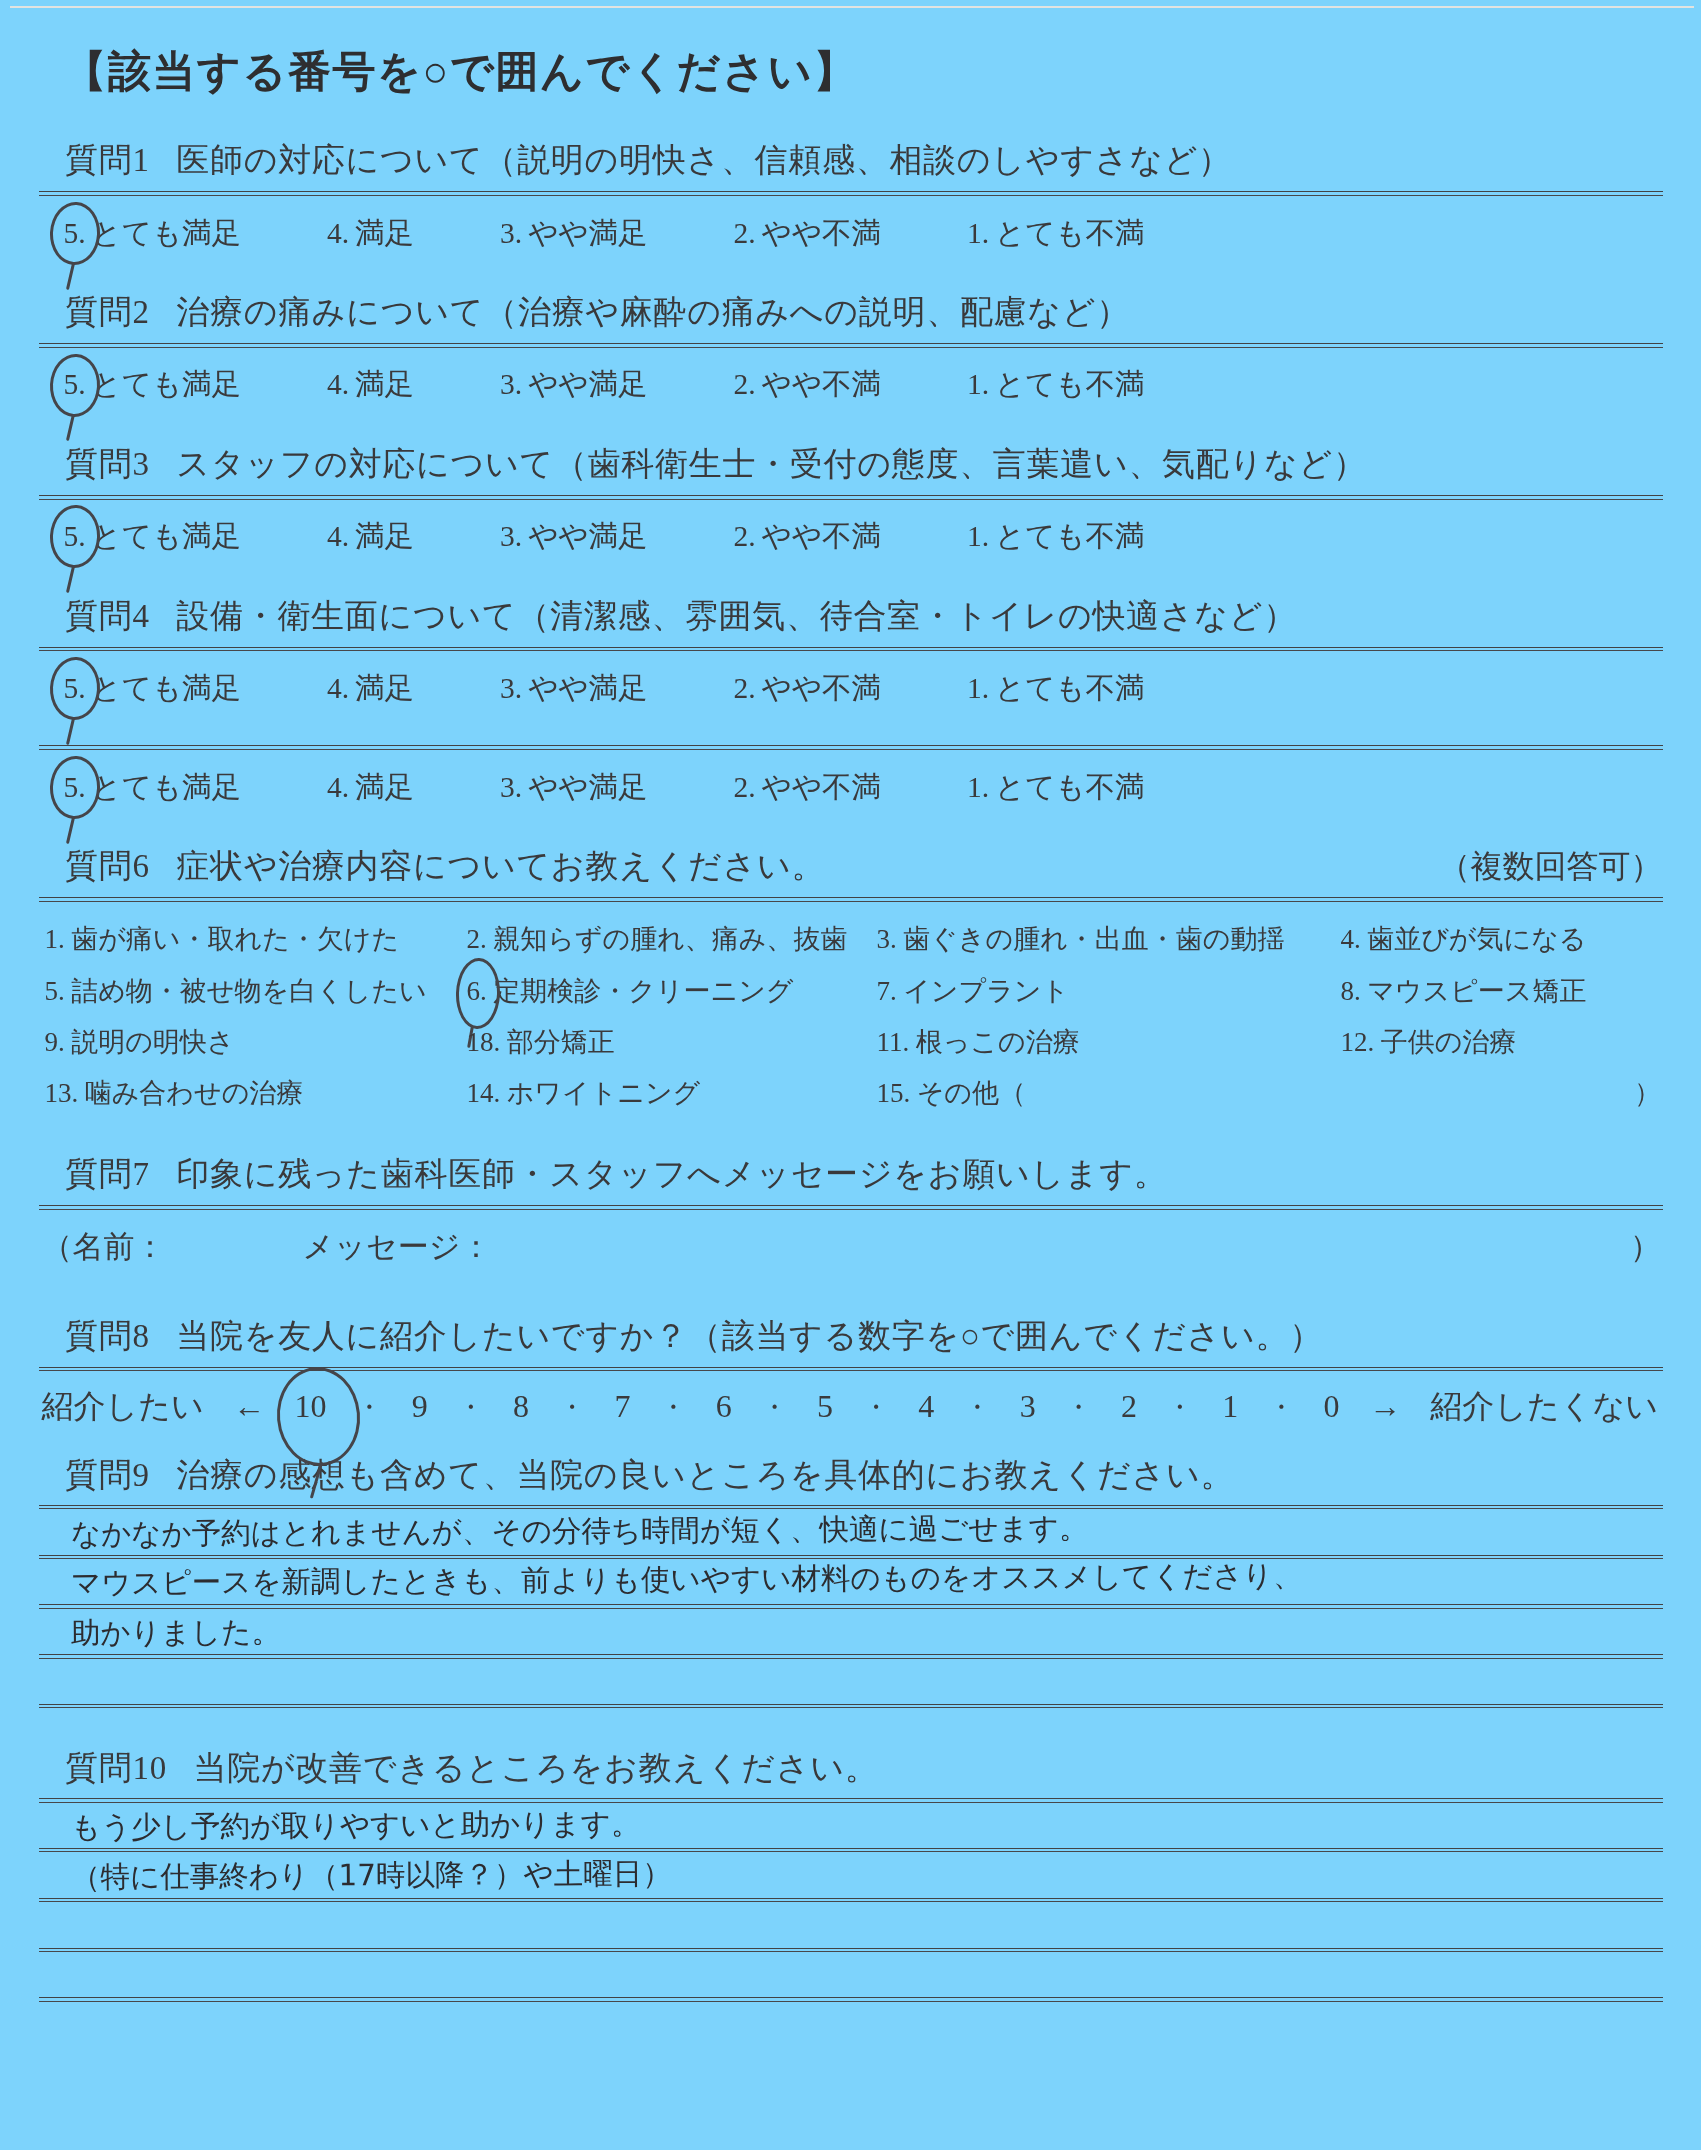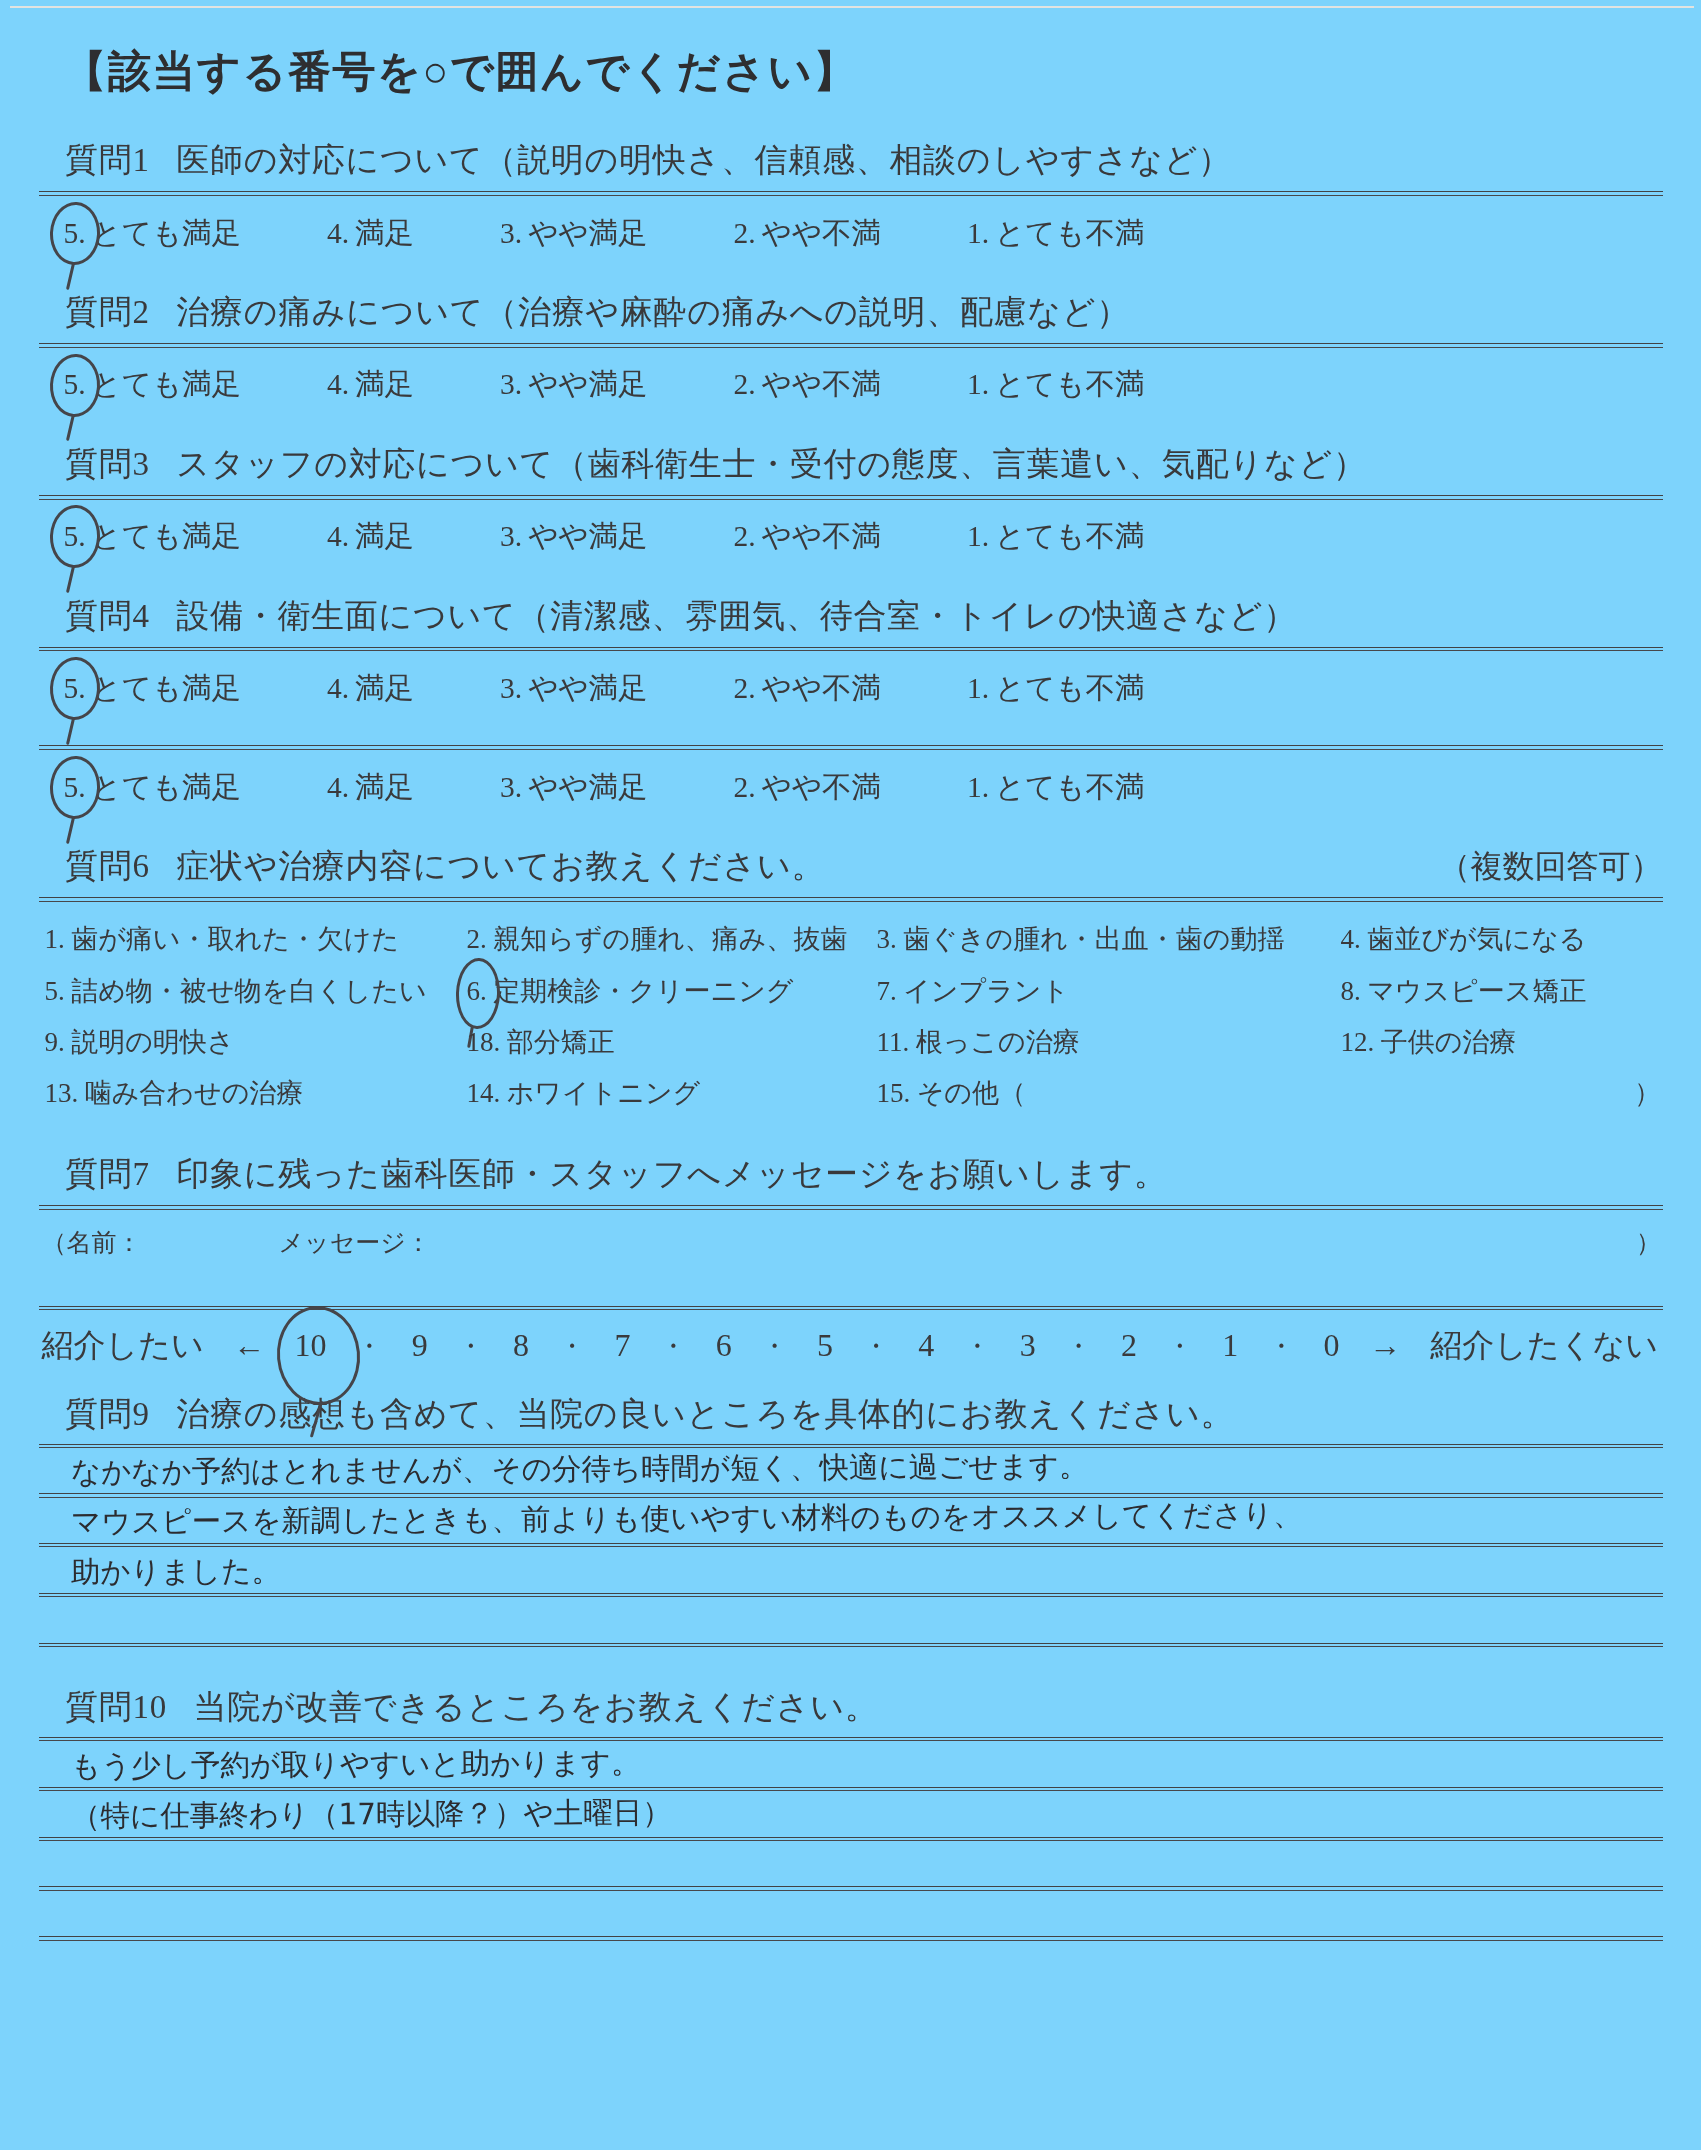--- a/index.html
+++ b/index.html
@@ -81,21 +81,21 @@
     margin: 20.7px 1.5px 0 5.9px; white-space: nowrap;
   }
   .q6opt { display: flex; gap: 6.6px; }
   .q6opt.wide { grid-column: 3 / 5; }
   .spacer { flex: 1; }
 
   
   .q7 { margin: 41px 1.5px 0 1.5px; }
   .q7line {
     display: flex; align-items: center;
-    font-size: 25px; line-height: 1.3; color: #3a3a3c;
+    font-size: 31px; line-height: 1.3; color: #3a3a3c;
     margin: 17.7px 1.5px 0 3px;
   }
   .q7line .msg { margin-left: 137px; }
 
   
   .q8 { margin: 46px 1.5px 0 1.5px; }
   .q8line {
     display: flex; justify-content: space-between; align-items: center;
     font-size: 32px; line-height: 1.3; color: #3a3a3c;
     margin: 14.8px 4.4px 0 3px; white-space: nowrap;
@@ -350,20 +350,24 @@
     <div class="rule"></div>
     <div class="q7line">
       <span>（名前：</span>
       <span class="msg">メッセージ：</span>
       <span class="spacer"></span>
       <span>）</span>
     </div>
   </section>
 
   <section class="q8">
+    <div class="qhead">
+      <span class="qid">質問8</span>
+      <span class="qtitle">当院を友人に紹介したいですか？（該当する数字を○で囲んでください。）</span>
+    </div>
     <div class="rule"></div>
     <div class="q8line">
       <span>紹介したい</span>
       <span>←</span>
       <span class="q8num"><i class="oval oval-c"></i><i class="tail tail-c"></i><span>10</span></span>
       <span class="q8dot">・</span>
       <span class="q8num">9</span>
       <span class="q8dot">・</span>
       <span class="q8num">8</span>
       <span class="q8dot">・</span>

